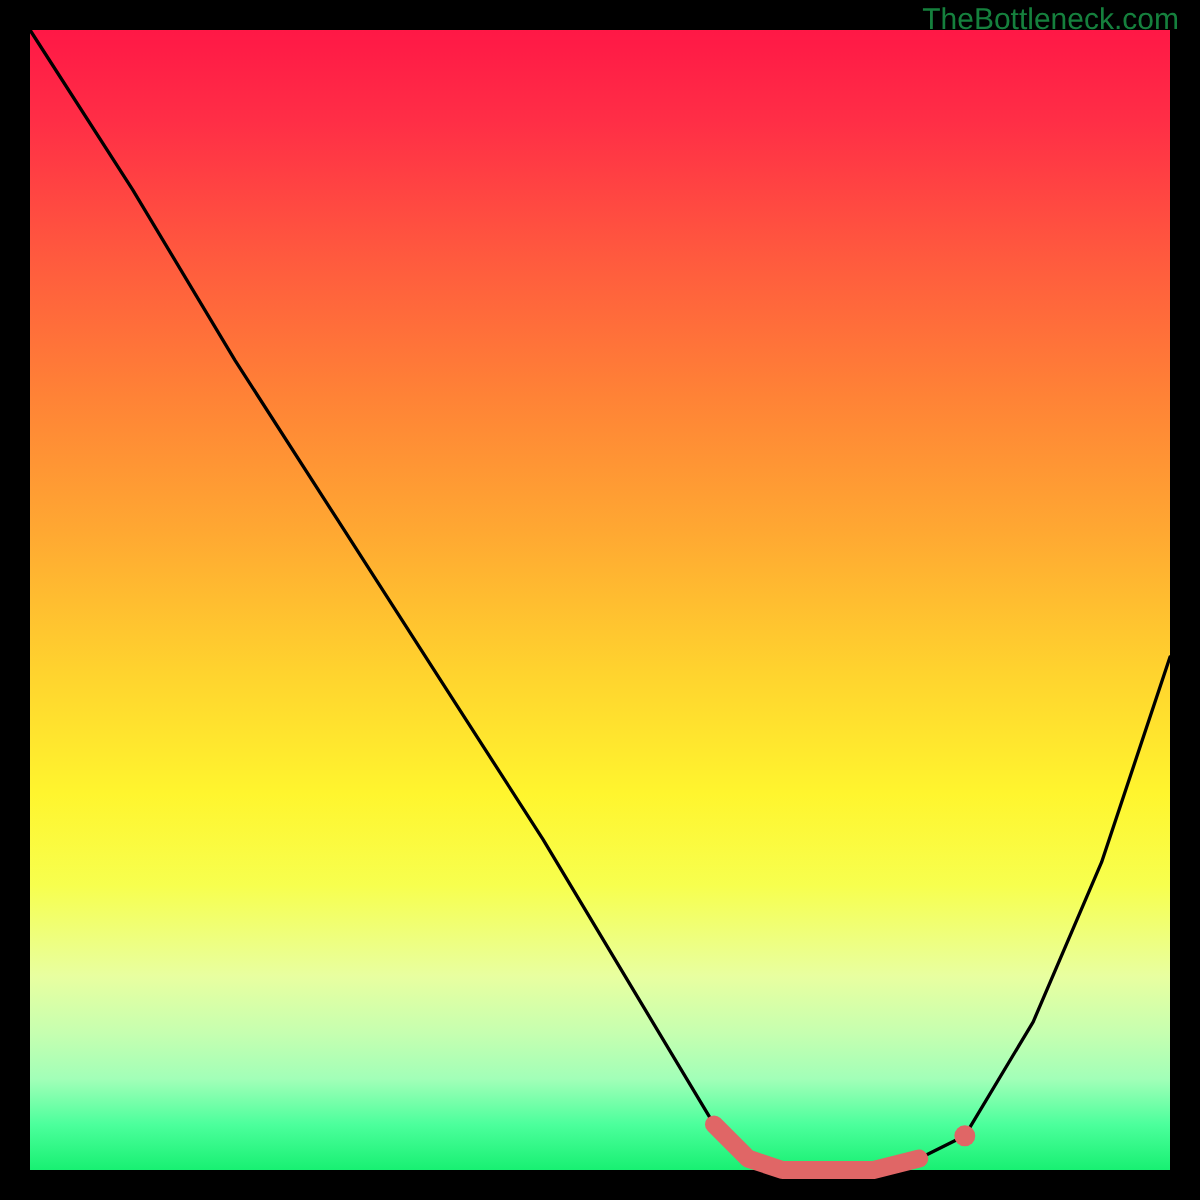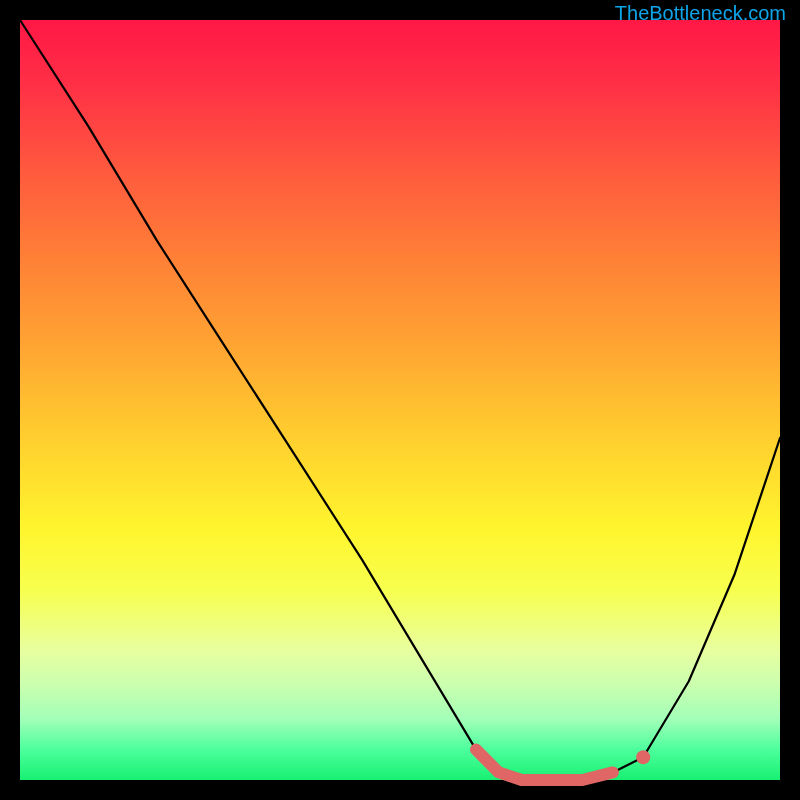--- a/index.html
+++ b/index.html
@@ -34,21 +34,21 @@
       #e8ffa0 83%,
       #c6ffb0 88%,
       #a2ffb8 92%,
       #4cff9c 96%,
       #18f072 100%);
   }
   .watermark {
     position: absolute;
     top: 2px;
     right: 14px;
-    color: #0ea5e9;
+    color: #15803d;
     font-size: 20px;
     z-index: 10;
   }
   svg.curve {
     position: absolute;
     left: 0;
     top: 0;
     width: 760px;
     height: 760px;
     overflow: visible;

